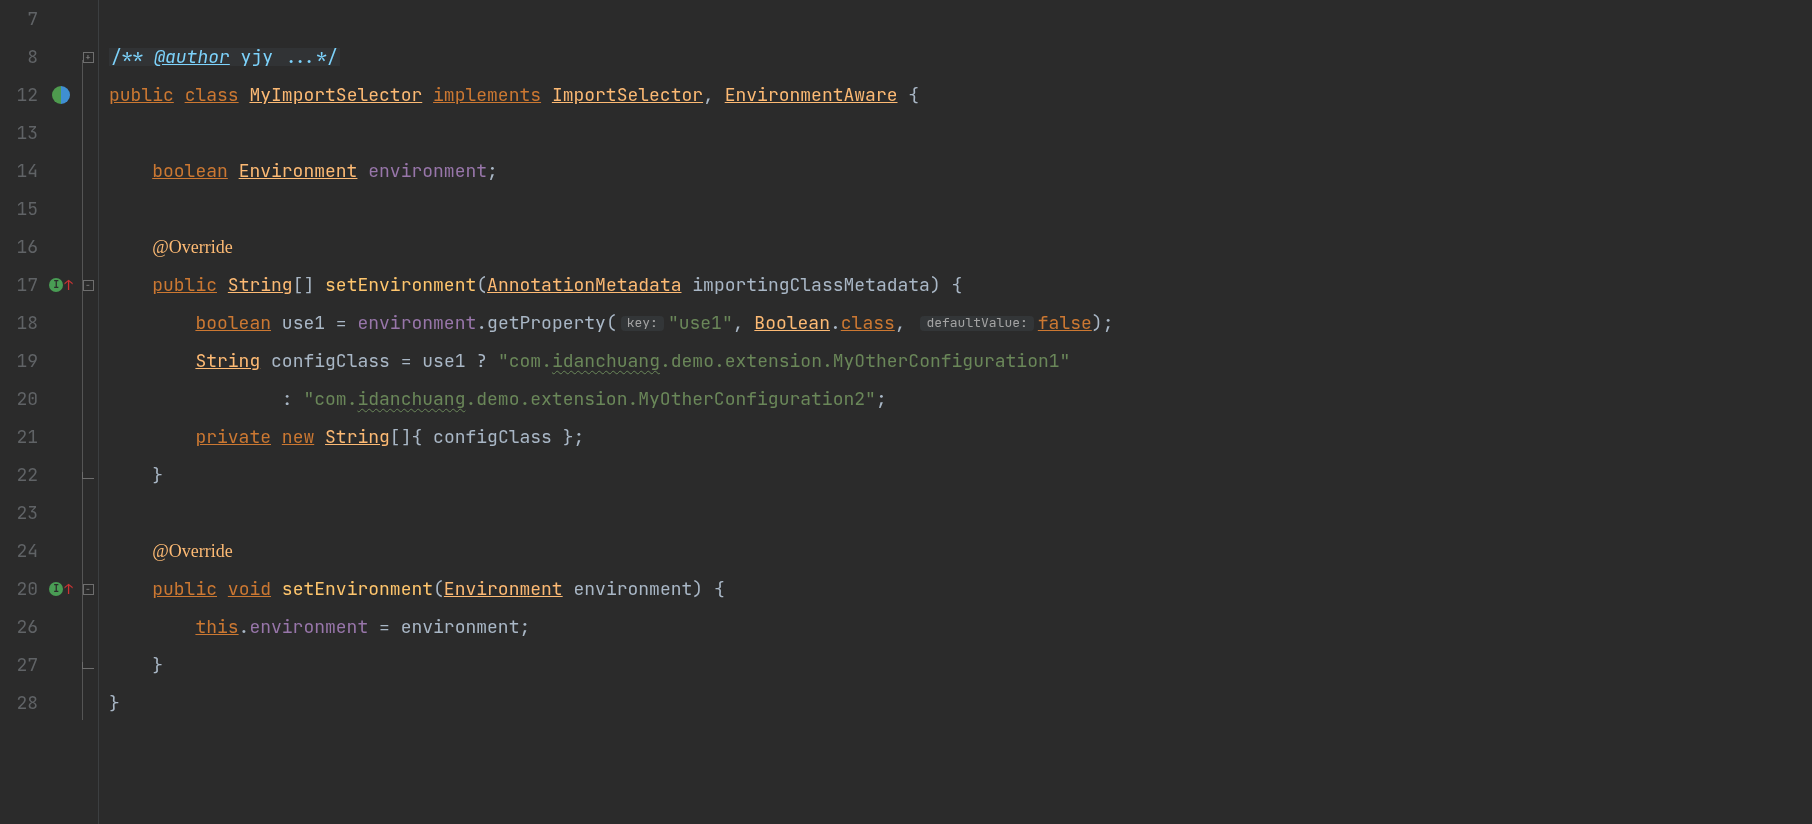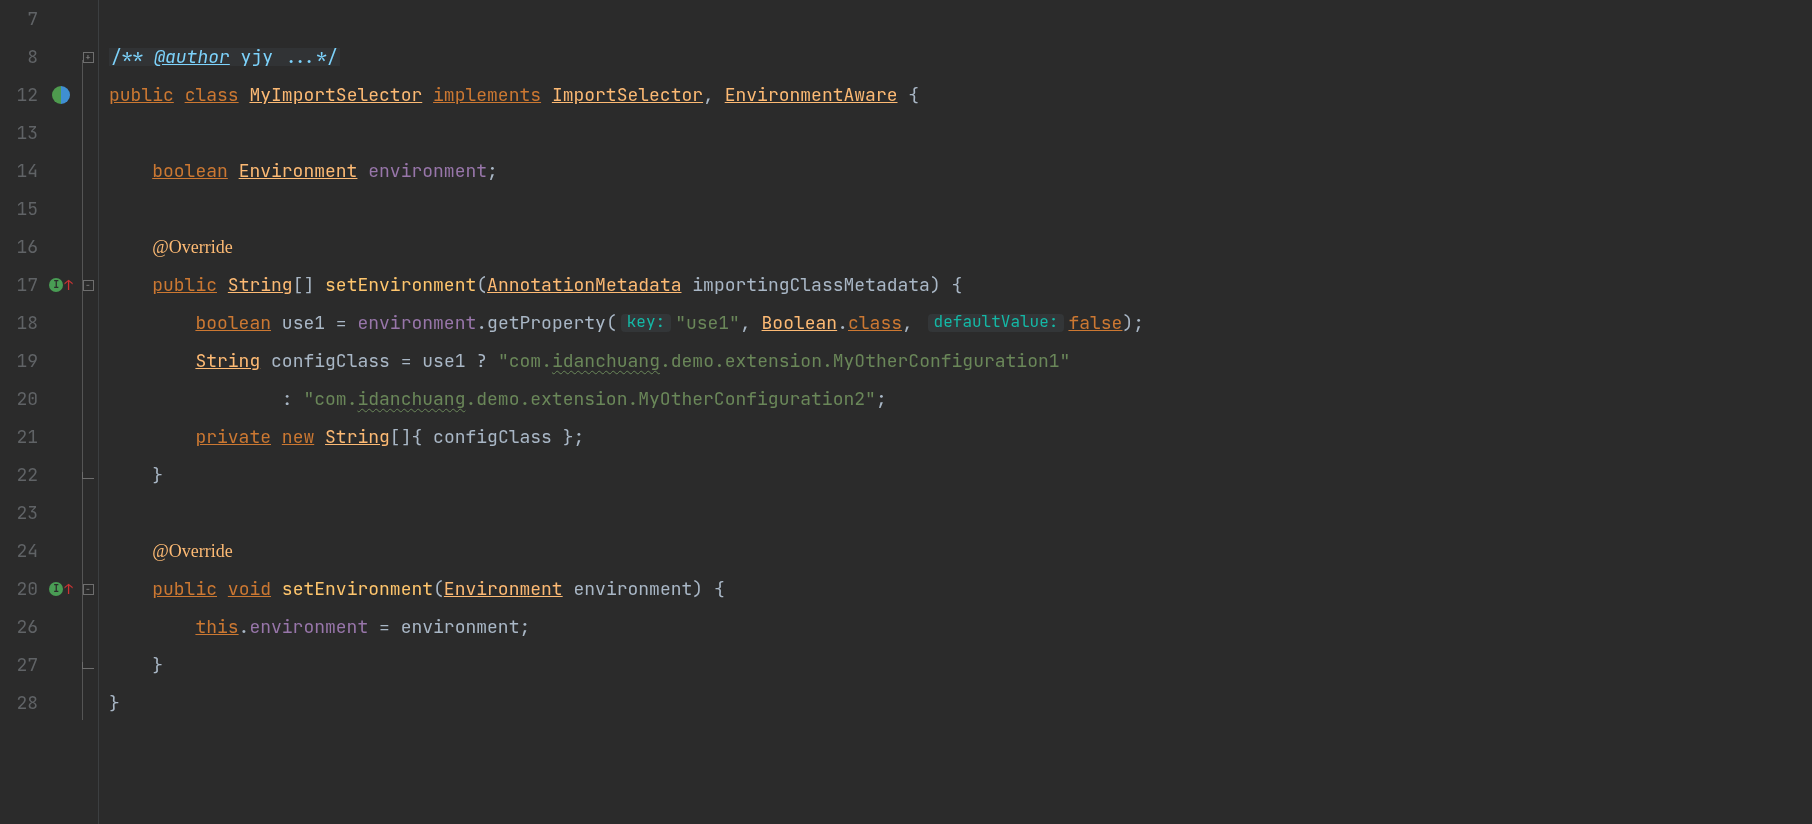--- a/index.html
+++ b/index.html
@@ -13,21 +13,21 @@
   .icon-slot{height:38px;display:flex;align-items:center;justify-content:center;}
   .fold-slot{height:38px;display:flex;align-items:center;justify-content:center;position:relative;}
   
   .kw{color:#CC7832;text-decoration:underline;}      
   .cls{color:#fdba74;text-decoration:underline;}     
   .mtd{color:#FFC66D;}     
   .fld{color:#9876AA;}     
   .str{color:#6A8759;}     
   .cmt{color:#7dd3fc;}     
   .ann{color:#fdba74;font-family:Liberation Serif, serif;}     
-  .hint{color:#14b8a6;background:#333638;border-radius:4px;padding:0 6px 2px 6px;margin:0 4px;font-size:16px;}
+  .hint{color:#a3a3a3;background:#333638;border-radius:4px;padding:0 6px 2px 6px;margin:0 4px;font-size:13px;}
   .cmt-bg{background:#313335;padding:0 2px;}
   .wavy{text-decoration:underline wavy #6A8759;text-decoration-thickness:1px;text-underline-offset:3px;}
   
   .icon-class{width:18px;height:18px;position:relative;}
   .half-green{position:absolute;left:0;top:0;width:18px;height:18px;border-radius:50%;background:#4E9A4E;clip-path:polygon(0 0,50% 0,50% 100%,0 100%);}
   .half-blue{position:absolute;left:0;top:0;width:18px;height:18px;border-radius:50%;background:#3F8FD2;clip-path:polygon(50% 0,100% 0,100% 100%,50% 100%);}
   .icon-impl{display:flex;align-items:center;}
   .impl-circle{width:14px;height:14px;border-radius:50%;background:#499C54;display:flex;align-items:center;justify-content:center;color:#2b2b2b;font-size:10px;font-weight:bold;}
   .impl-arrow{color:#CC3333;font-size:14px;font-weight:bold;margin-left:1px;}
   

